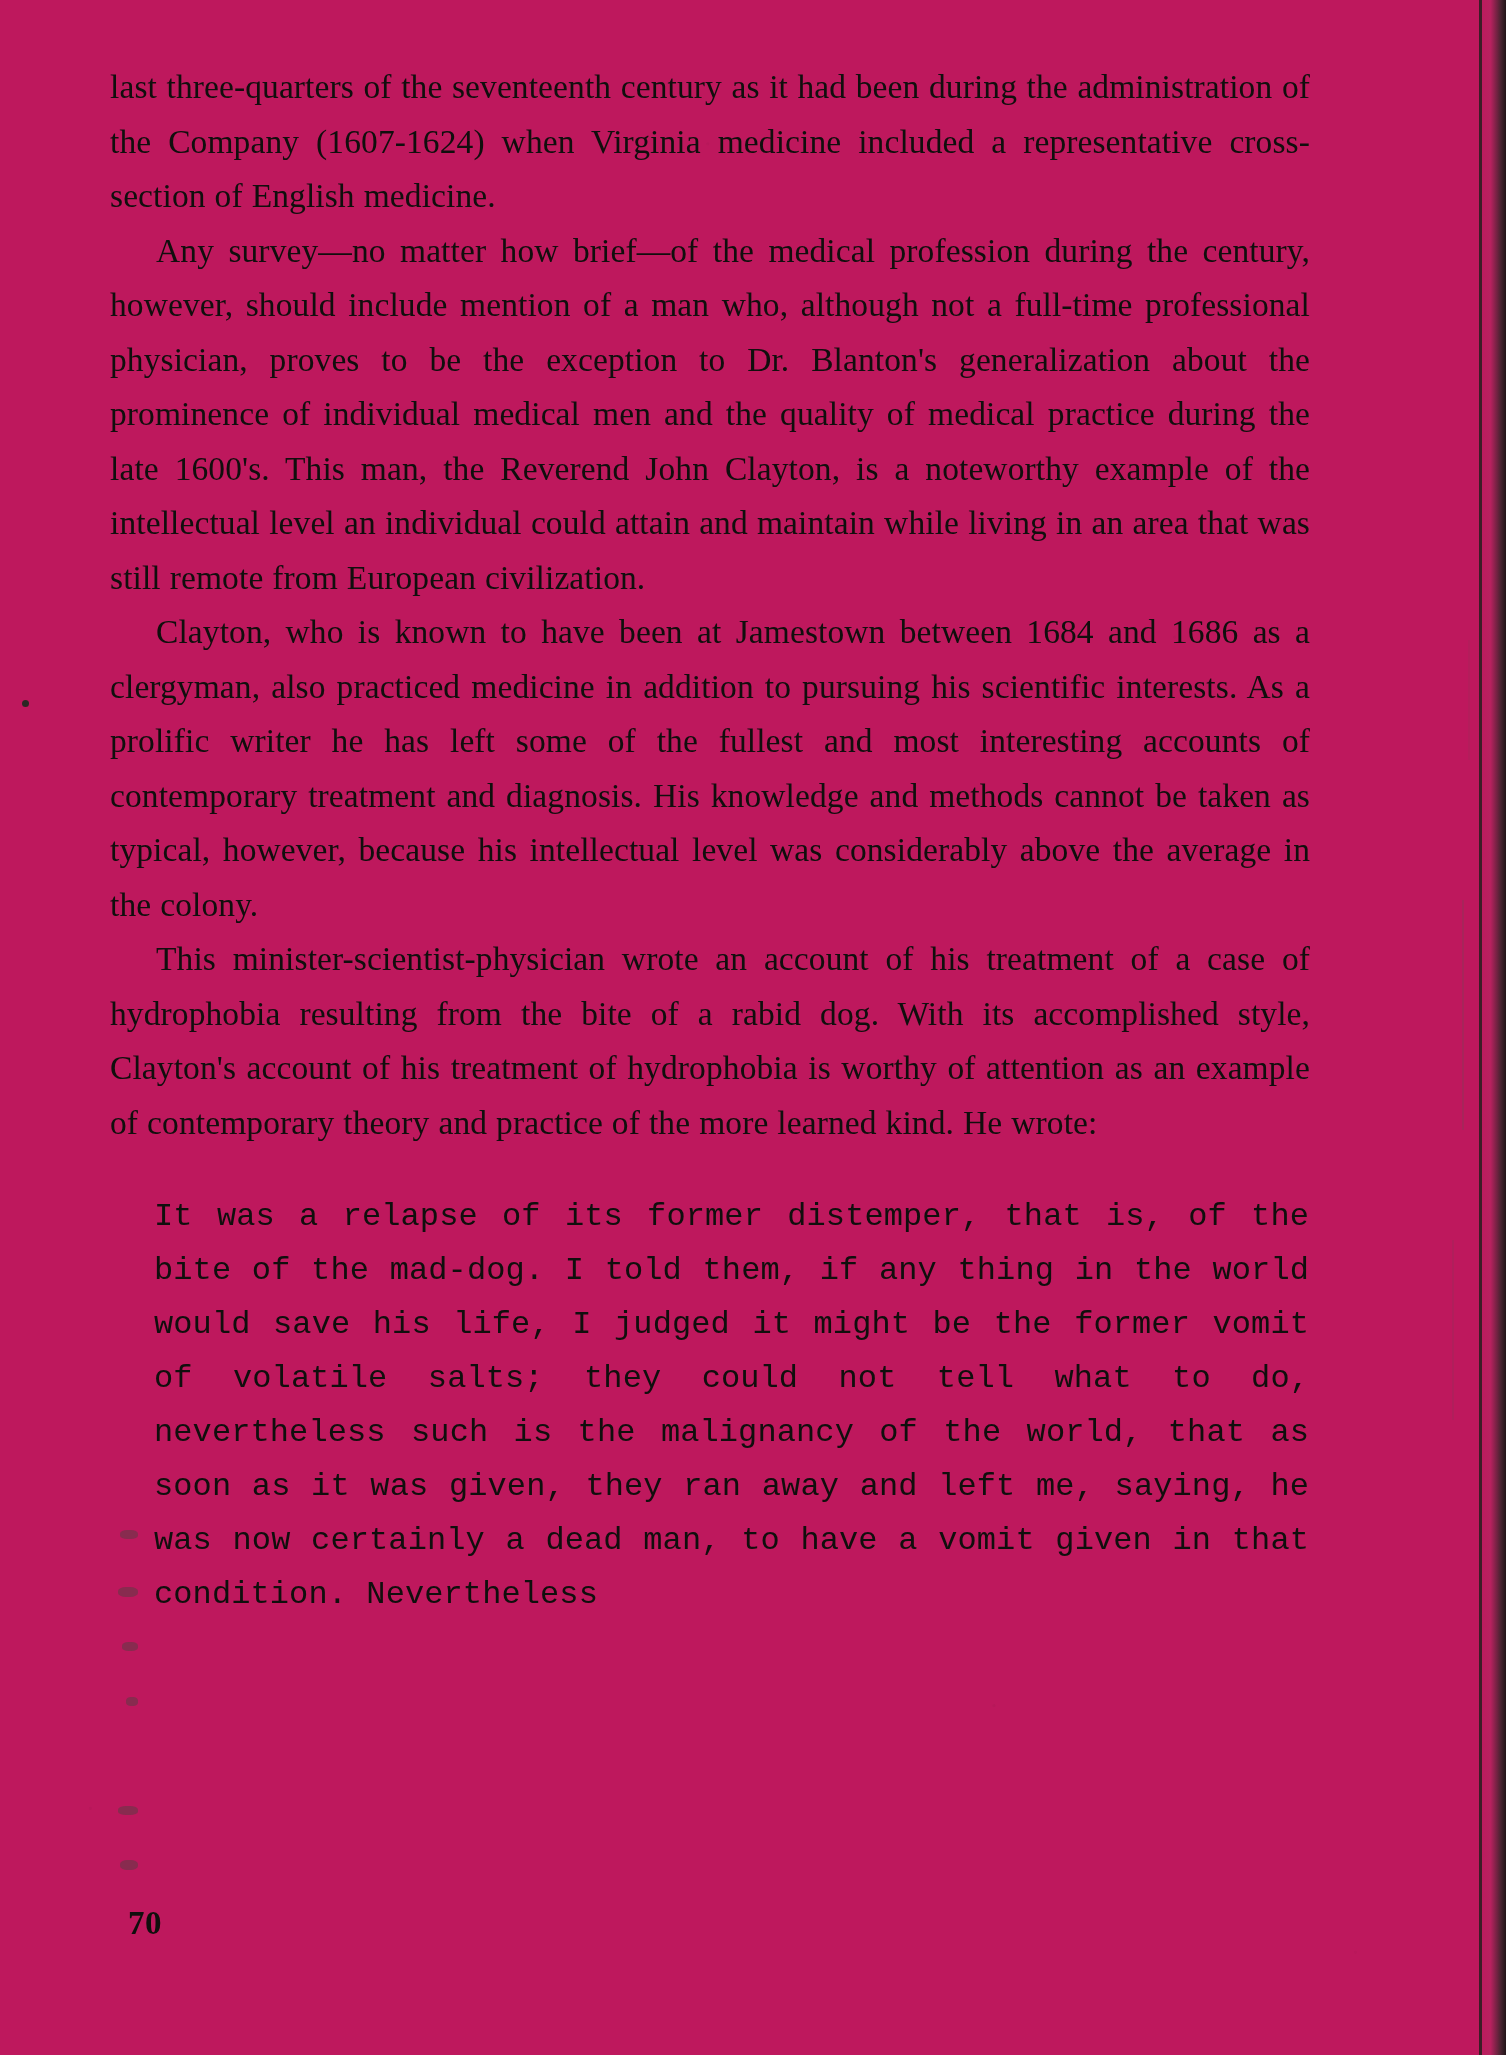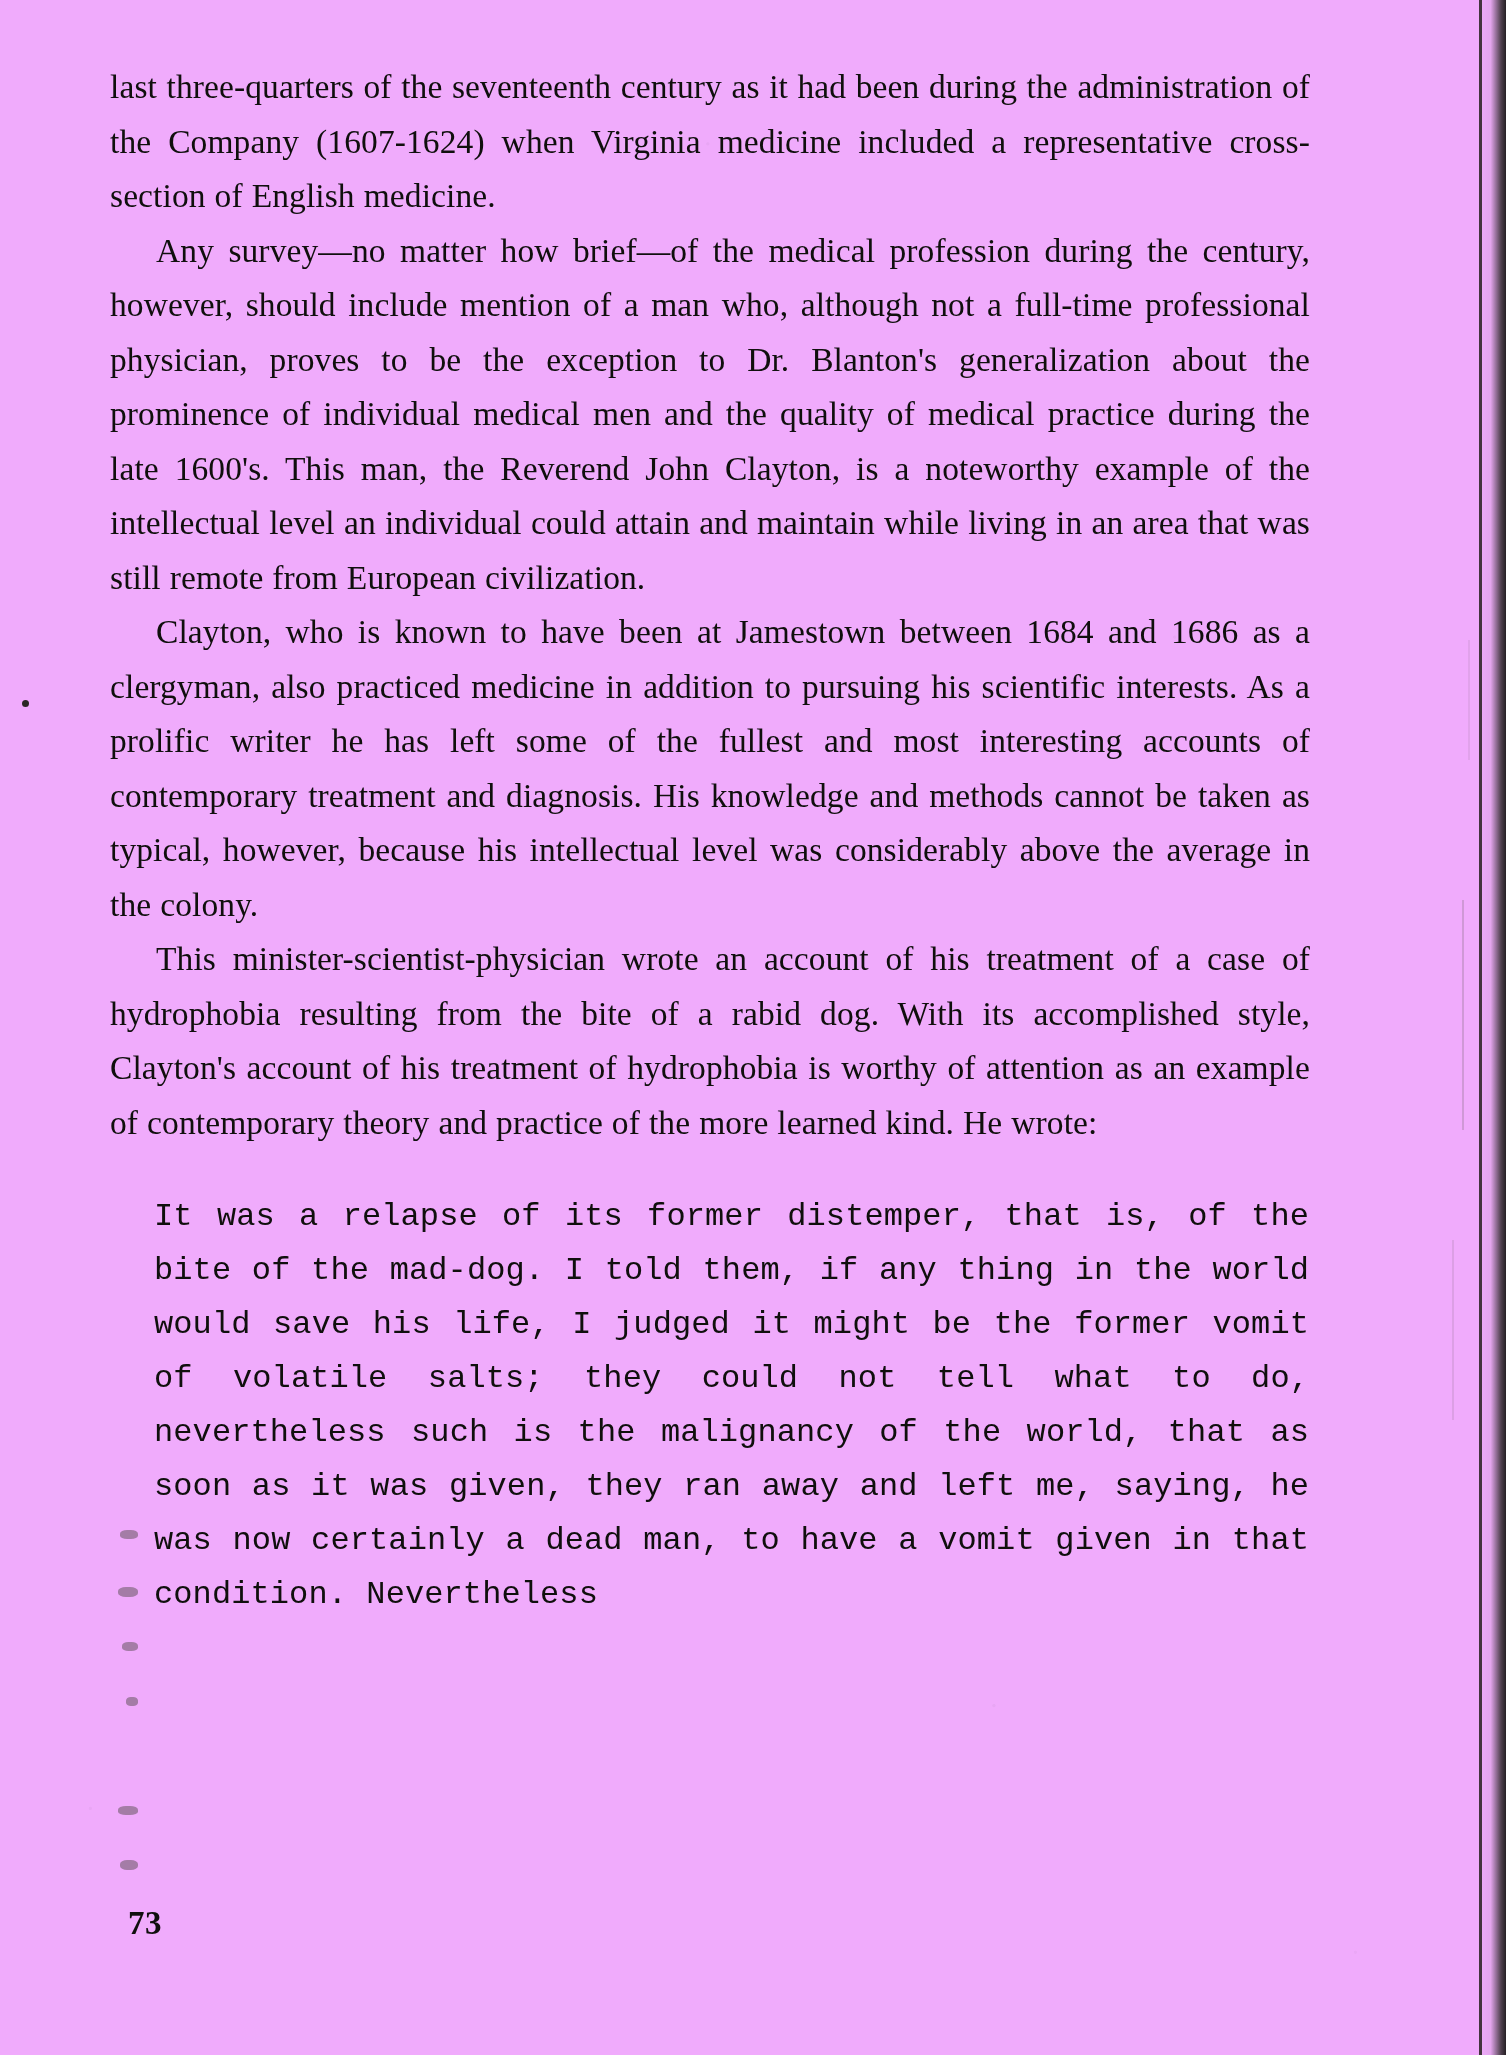--- a/index.html
+++ b/index.html
@@ -4,21 +4,21 @@
 <style>
   html, body {
     margin: 0;
     padding: 0;
     background: #ffffff;
   }
   .page {
     position: relative;
     width: 1506px;
     height: 2055px;
-    background: #f0abfc;
+    background: #be185d;
     overflow: hidden;
     font-family: "Liberation Serif", serif;
     color: #100f0d;
   }
 
   
   .grain {
     position: absolute;
     inset: 0;
     pointer-events: none;
@@ -139,15 +139,15 @@
     <p class="para">Any survey—no matter how brief—of the medical profession during the century, however, should include mention of a man who, although not a full-time professional physician, proves to be the exception to Dr. Blanton's generalization about the prominence of individual medical men and the quality of medical practice during the late 1600's. This man, the Reverend John Clayton, is a noteworthy example of the intellectual level an individual could attain and maintain while living in an area that was still remote from European civilization.</p>
     <p class="para">Clayton, who is known to have been at Jamestown between 1684 and 1686 as a clergyman, also practiced medicine in addition to pursuing his scientific interests. As a prolific writer he has left some of the fullest and most interesting accounts of contemporary treatment and diagnosis. His knowledge and methods cannot be taken as typical, however, because his intellectual level was considerably above the average in the colony.</p>
     <p class="para">This minister-scientist-physician wrote an account of his treatment of a case of hydrophobia resulting from the bite of a rabid dog. With its accomplished style, Clayton's account of his treatment of hydrophobia is worthy of attention as an example of contemporary theory and practice of the more learned kind. He wrote:</p>
 
     <blockquote class="quote">
       <p>It was a relapse of its former distemper, that is, of the bite of the mad-dog. I told them, if any thing in the world would save his life, I judged it might be the former vomit of volatile salts; they could not tell what to do, nevertheless such is the malignancy of the world, that as soon as it was given, they ran away and left me, saying, he was now certainly a dead man, to have a vomit given in that condition. Nevertheless</p>
     </blockquote>
 
   </div>
 
-  <div class="folio">73</div>
+  <div class="folio">70</div>
 
 </div>
 
 </body></html>

